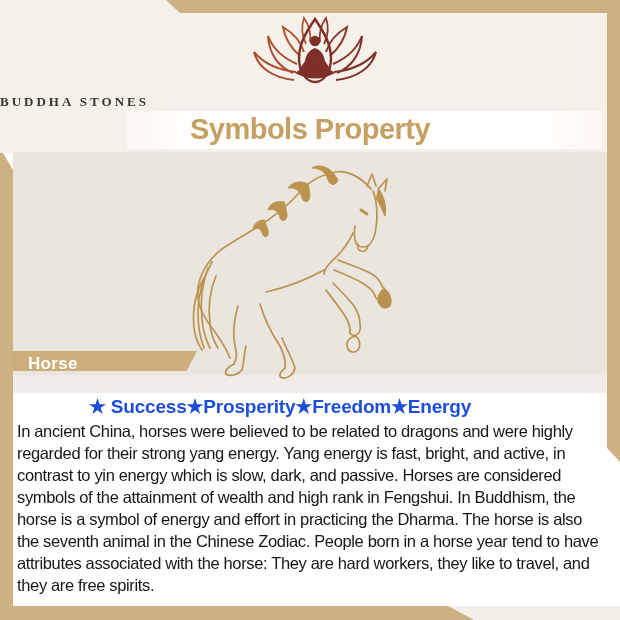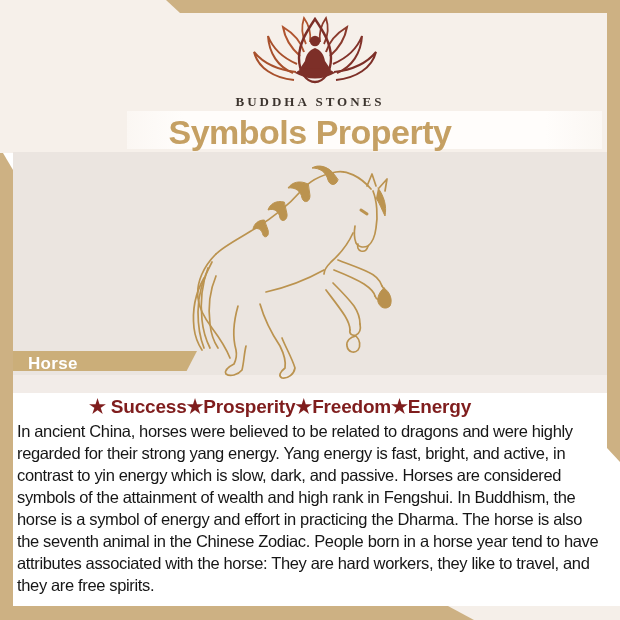--- a/index.html
+++ b/index.html
@@ -19,42 +19,42 @@
                 clip-path:polygon(166px 0,620px 0,620px 13px,180px 13px);}
   .frame-right {left:607px;top:0;width:13px;height:462px;
                 clip-path:polygon(0 0,13px 0,13px 462px,0 448px);}
   .frame-left  {left:0;top:153px;width:13px;height:467px;
                 clip-path:polygon(0 0,3px 0,13px 17px,13px 467px,0 467px);}
   .frame-bottom{left:0;top:606px;width:480px;height:14px;
                 clip-path:polygon(0 0,448px 0,474px 14px,0 14px);}
 
   
   .logo{left:250px;top:13px;width:130px;height:82px;}
-  .brand-name{left:0;top:94px;width:620px;text-align:center;
+  .brand-name{left:0;top:94px;width:620px;text-align:left;
               font-family:"Liberation Serif", serif;font-size:13px;
               letter-spacing:3px;color:#3c342e;font-weight:600;}
 
   
   .title-banner{left:127px;top:111px;width:475px;height:38px;
                 background:linear-gradient(90deg,#fbf7f3 0%,#fffdfb 12%,#fffdfb 88%,#fbf7f3 100%);}
   .page-title{left:0;top:113px;width:620px;text-align:center;
-              font-size:34px;font-weight:bold;letter-spacing:-0.5px;color:#c5a063;}
+              font-size:29px;font-weight:bold;letter-spacing:-0.5px;color:#c5a063;}
 
   
   .horse-art{left:168px;top:158px;width:262px;height:234px;}
 
   
   .horse-banner{left:13px;top:351px;width:184px;height:20px;background:#cbae79;
                 clip-path:polygon(0 0,184px 0,171px 25px,0 25px);}
   .horse-label{padding-left:15px;line-height:25px;font-size:17px;font-weight:bold;
                color:#ffffff;letter-spacing:0.3px;}
 
   
   .props-line{left:0;top:395px;width:560px;text-align:center;
-              font-size:19px;font-weight:bold;color:#7f1d1d;letter-spacing:-0.2px;}
+              font-size:19px;font-weight:bold;color:#1d4ed8;letter-spacing:-0.2px;}
 
   
   .body-text{left:17px;top:420px;width:588px;
              font-size:16.5px;line-height:22px;font-weight:normal;
              letter-spacing:-0.35px;color:#161616;text-align:left;}
 </style>
 </head>
 <body>
 
 <div class="abs bg-top-cream"></div>

